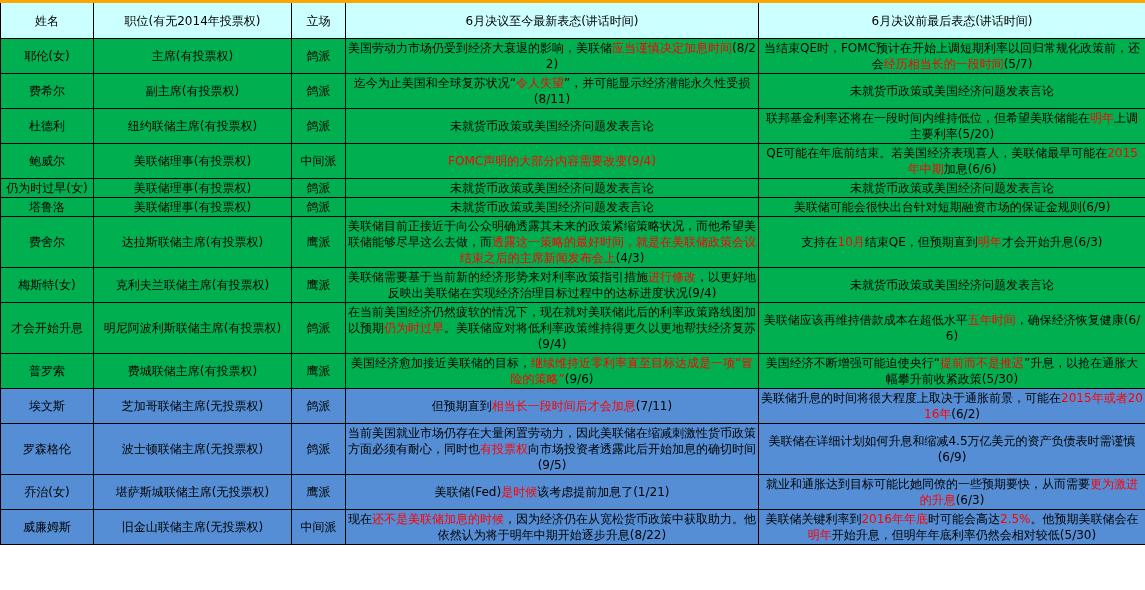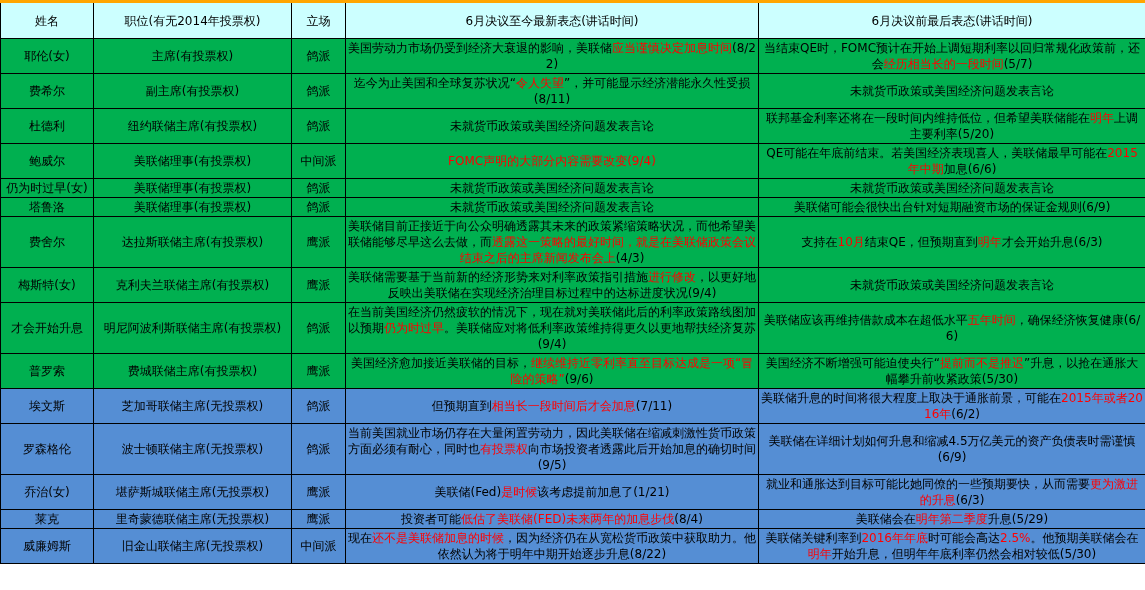--- a/index.html
+++ b/index.html
@@ -137,27 +137,20 @@
           <td><span>美联储在详细计划如何升息和缩减4.5万亿美元的资产负债表时需谨慎(6/9)</span></td>
         </tr>
         <tr class="blue">
           <td>乔治(女)</td>
           <td>堪萨斯城联储主席(无投票权)</td>
           <td>鹰派</td>
           <td><span>美联储(Fed)</span><span class="red">是时候</span><span>该考虑提前加息了(1/21)</span></td>
           <td><span>就业和通胀达到目标可能比她同僚的一些预期要快，从而需要</span><span class="red">更为激进的升息</span><span>(6/3)</span></td>
         </tr>
         <tr class="blue">
-          <td>莱克</td>
-          <td>里奇蒙德联储主席(无投票权)</td>
-          <td>鹰派</td>
-          <td><span>投资者可能</span><span class="red">低估了美联储(FED)未来两年的加息步伐</span><span>(8/4)</span></td>
-          <td><span>美联储会在</span><span class="red">明年第二季度</span><span>升息(5/29)</span></td>
-        </tr>
-        <tr class="blue">
           <td>威廉姆斯</td>
           <td>旧金山联储主席(无投票权)</td>
           <td>中间派</td>
           <td><span>现在</span><span class="red">还不是美联储加息的时候</span><span>，因为经济仍在从宽松货币政策中获取助力。他依然认为将于明年中期开始逐步升息(8/22)</span></td>
           <td><span>美联储关键利率到</span><span class="red">2016年年底</span><span>时可能会高达</span><span class="red">2.5%</span><span>。他预期美联储会在</span><span class="red">明年</span><span>开始升息，但明年年底利率仍然会相对较低(5/30)</span></td>
         </tr>
       </tbody>
   </table>
 </div>
 

